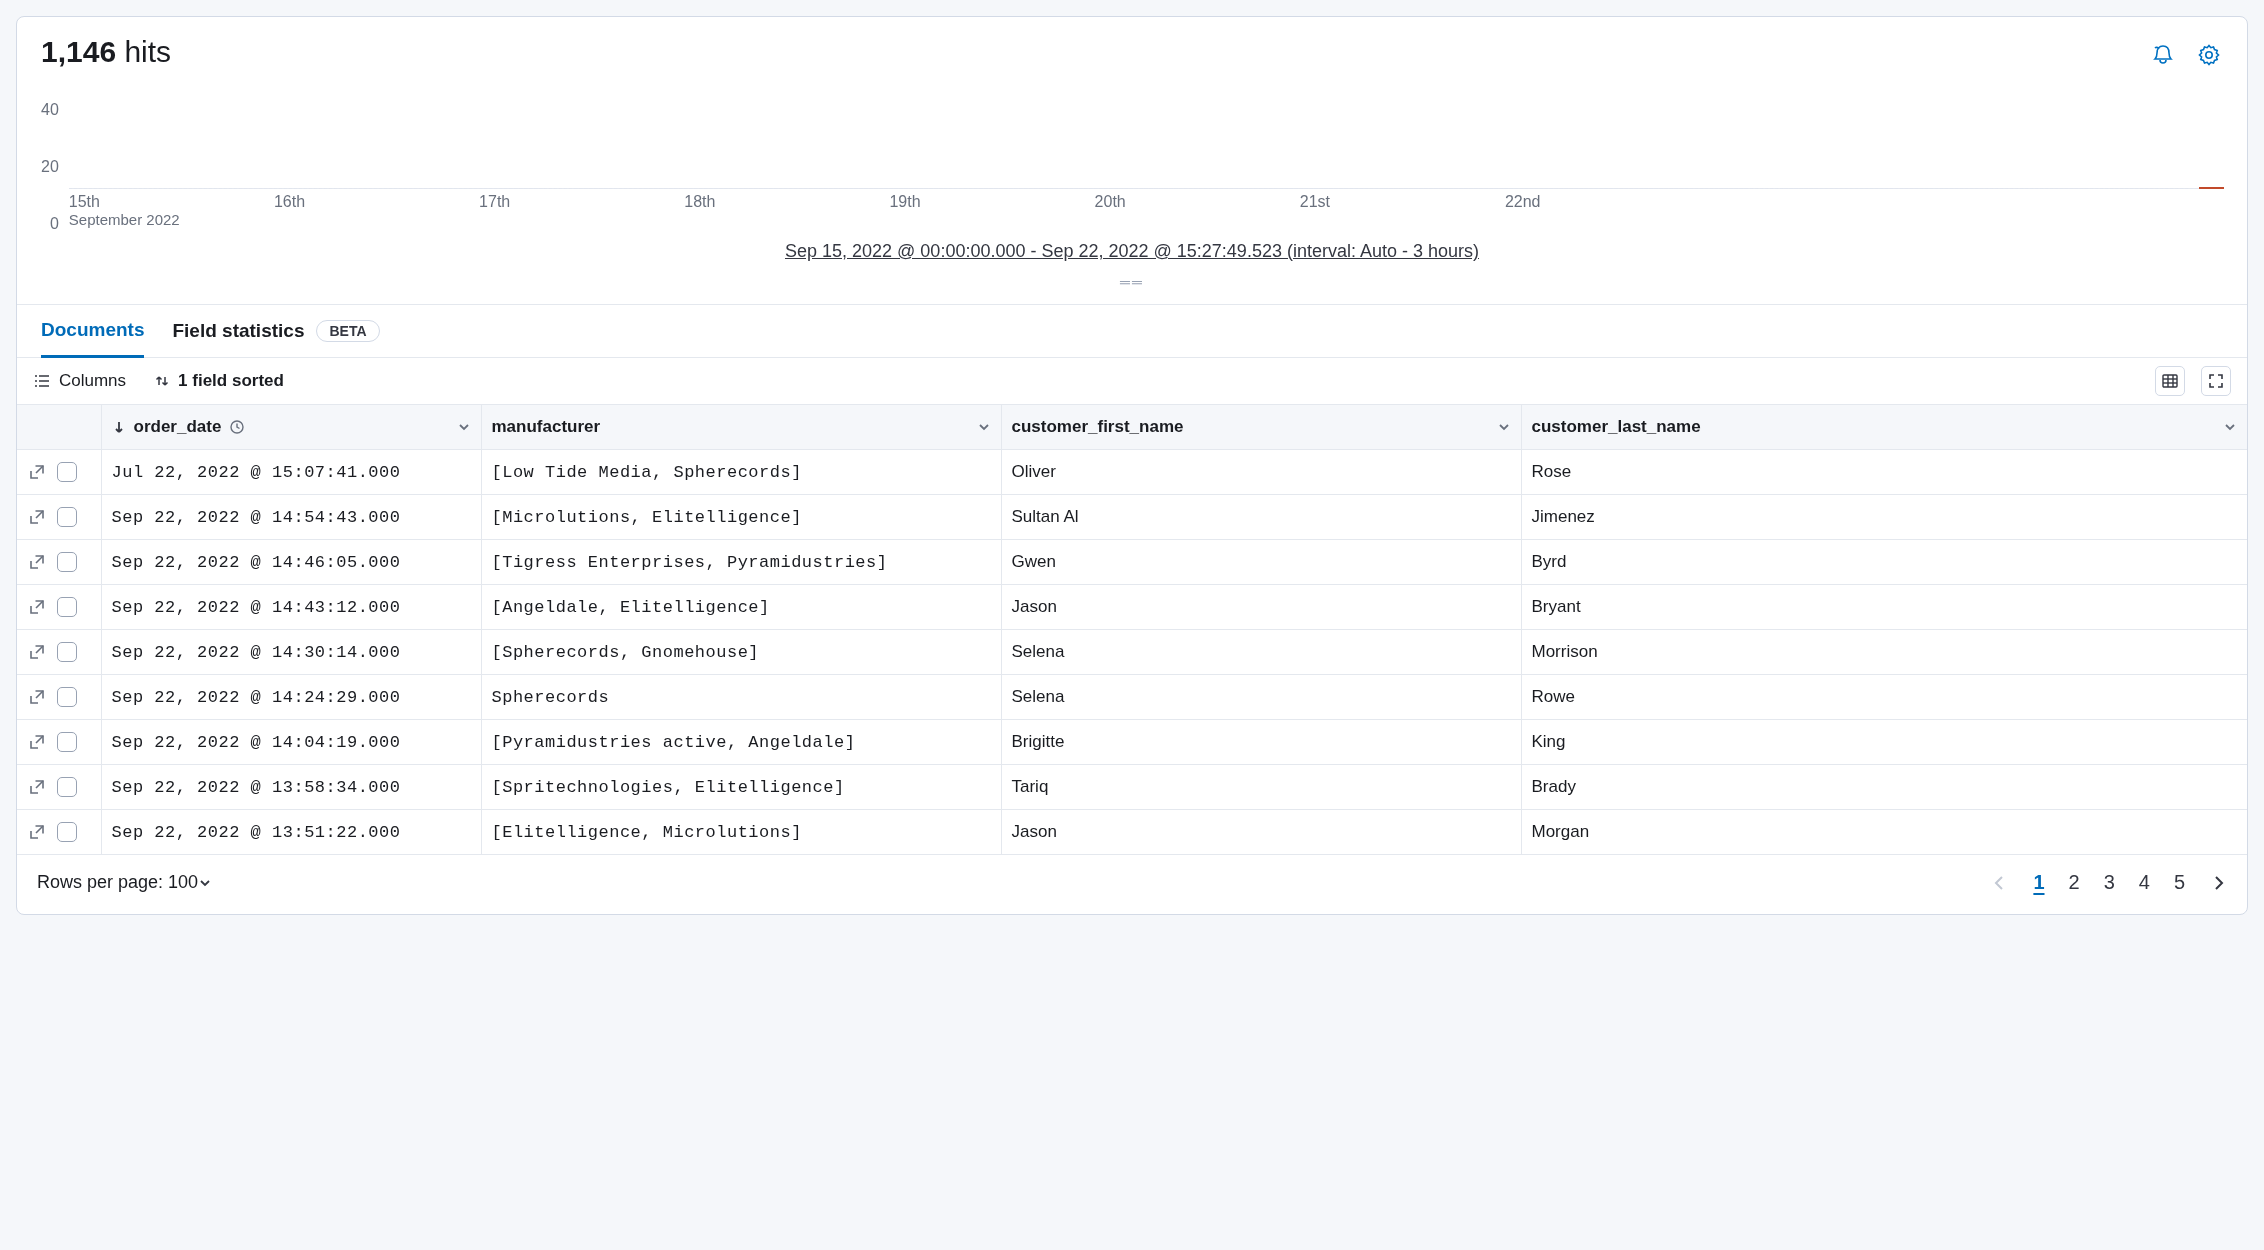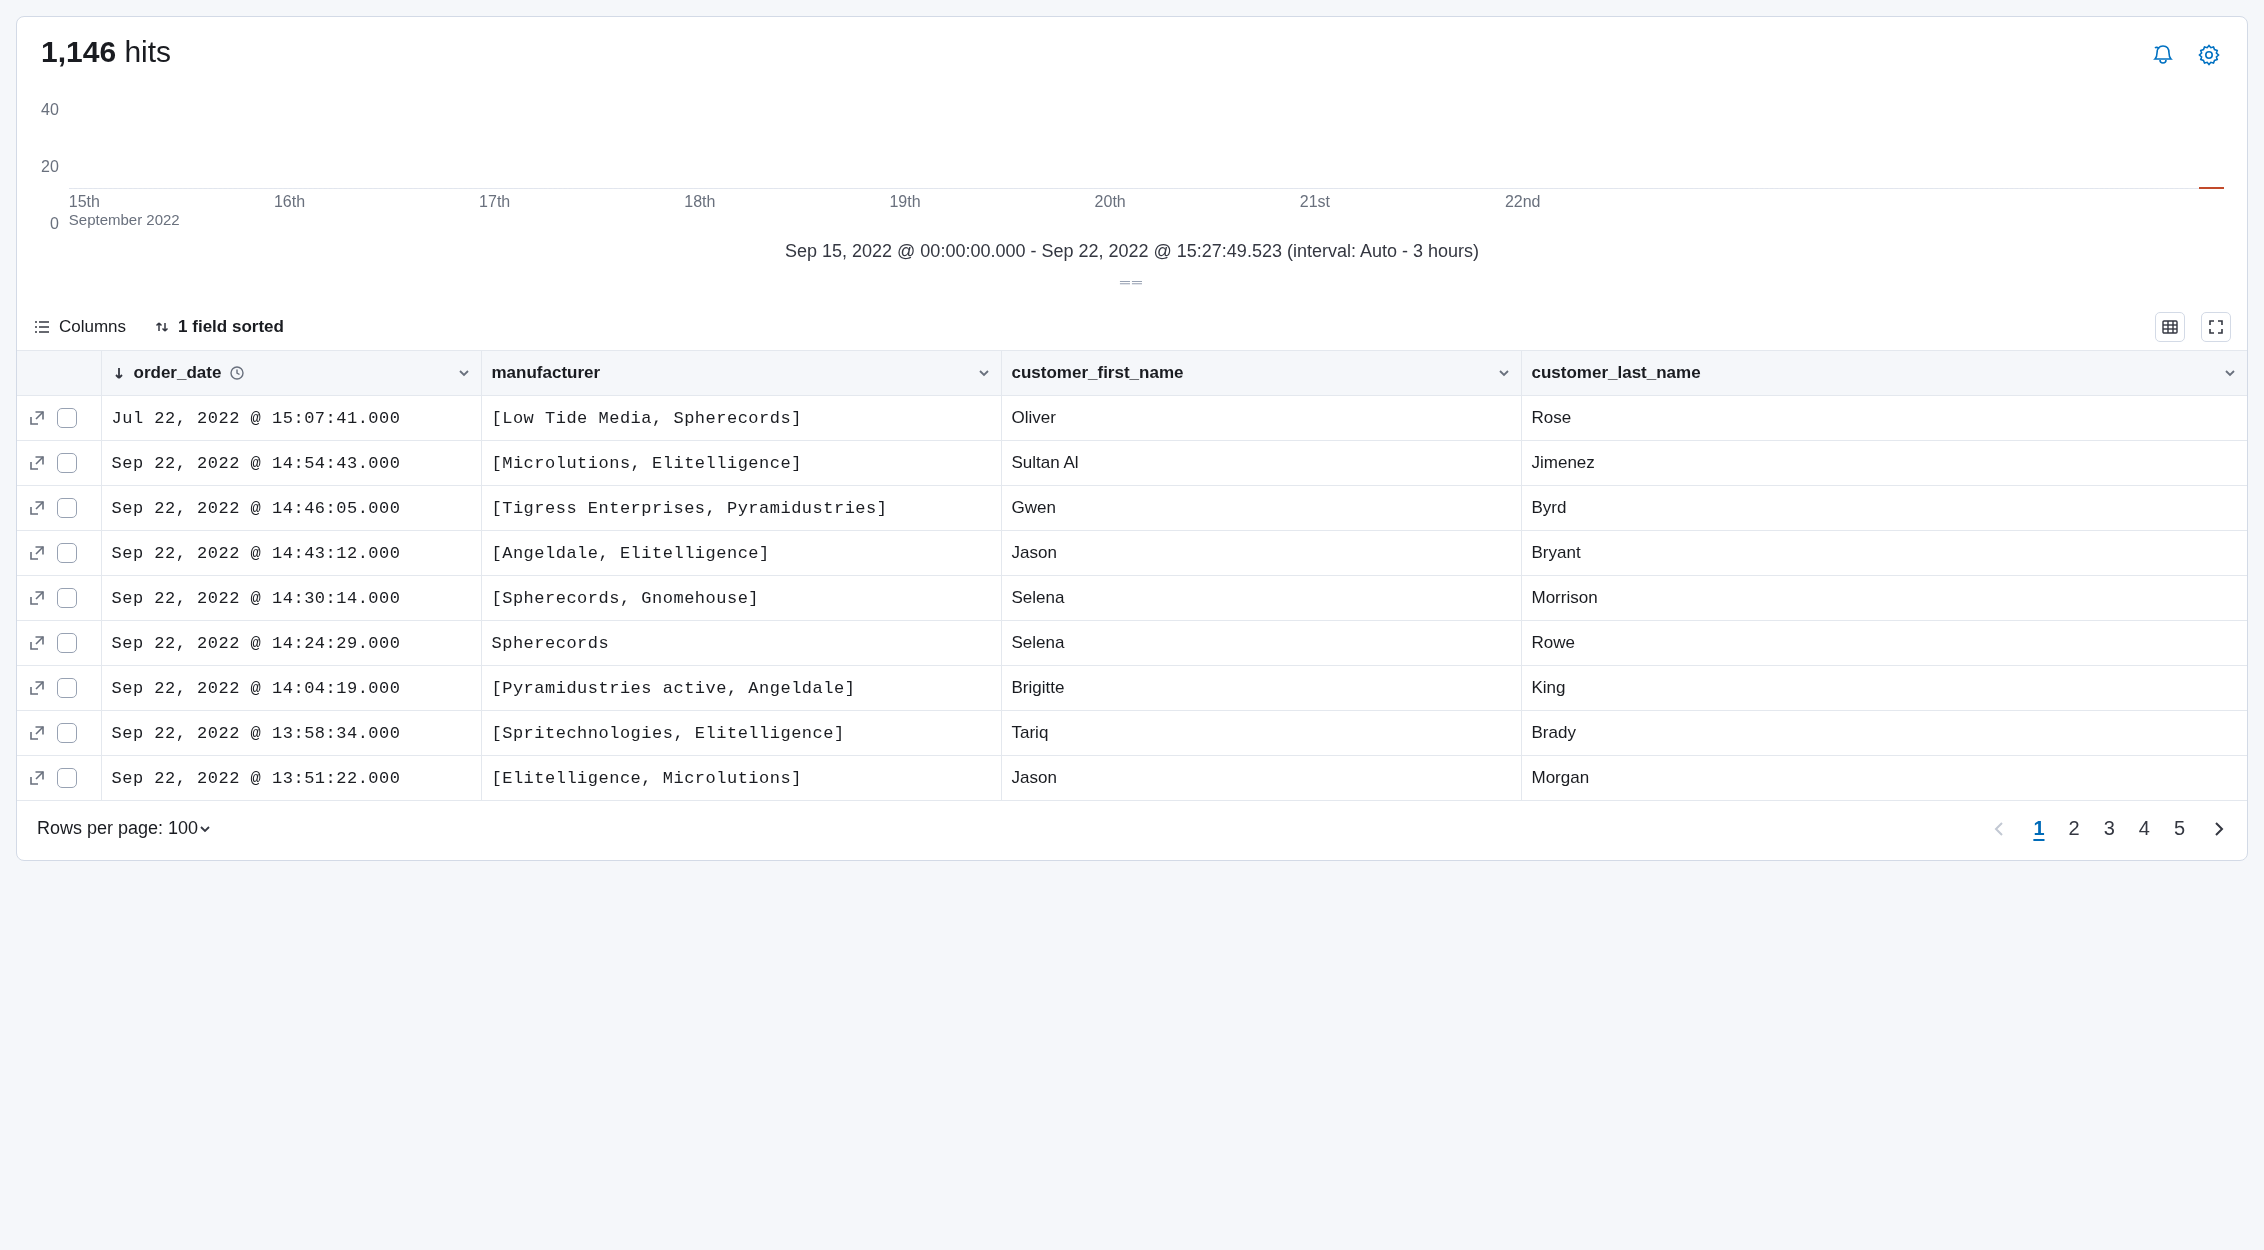--- a/index.html
+++ b/index.html
@@ -125,20 +125,21 @@
   }
   .x-month {
     font-size: 15px;
     color: var(--text-subdued);
   }
   .chart-caption {
     text-align: center;
     font-size: 18px;
     color: #343741;
     padding: 8px 0 12px 0;
+    text-decoration: underline;
   }
   .drag-handle {
     text-align: center;
     color: #98a2b3;
     padding-bottom: 6px;
     cursor: ns-resize;
     font-size: 14px;
     letter-spacing: 2px;
   }
 
@@ -439,20 +440,29 @@
             <div class="x-tick" style="left: 66.6667%;">
               <div>22nd</div>
             </div>
           </div>
       </div>
     </div>
     <div class="chart-caption">Sep 15, 2022 @ 00:00:00.000 - Sep 22, 2022 @ 15:27:49.523 (interval: Auto - 3 hours)</div>
     <div class="drag-handle">══</div>
   </div>
 
+  <div class="tabs-row">
+    <div class="tab active">
+      <span>Documents</span>
+    </div>
+    <div class="tab">
+      <span>Field statistics</span>
+      <span class="beta-badge">BETA</span>
+    </div>
+  </div>
 
   <div class="toolbar">
     <div class="toolbar-left">
       <div class="toolbar-item">
         <span>
           <svg width="18" height="18" viewBox="0 0 18 18" fill="none" stroke="#343741" stroke-width="1.5">
             <circle cx="3" cy="4" r="1" fill="#343741" stroke="none"></circle>
               <line x1="6" y1="4" x2="16" y2="4"></line>
             <circle cx="3" cy="9" r="1" fill="#343741" stroke="none"></circle>
               <line x1="6" y1="9" x2="16" y2="9"></line>

